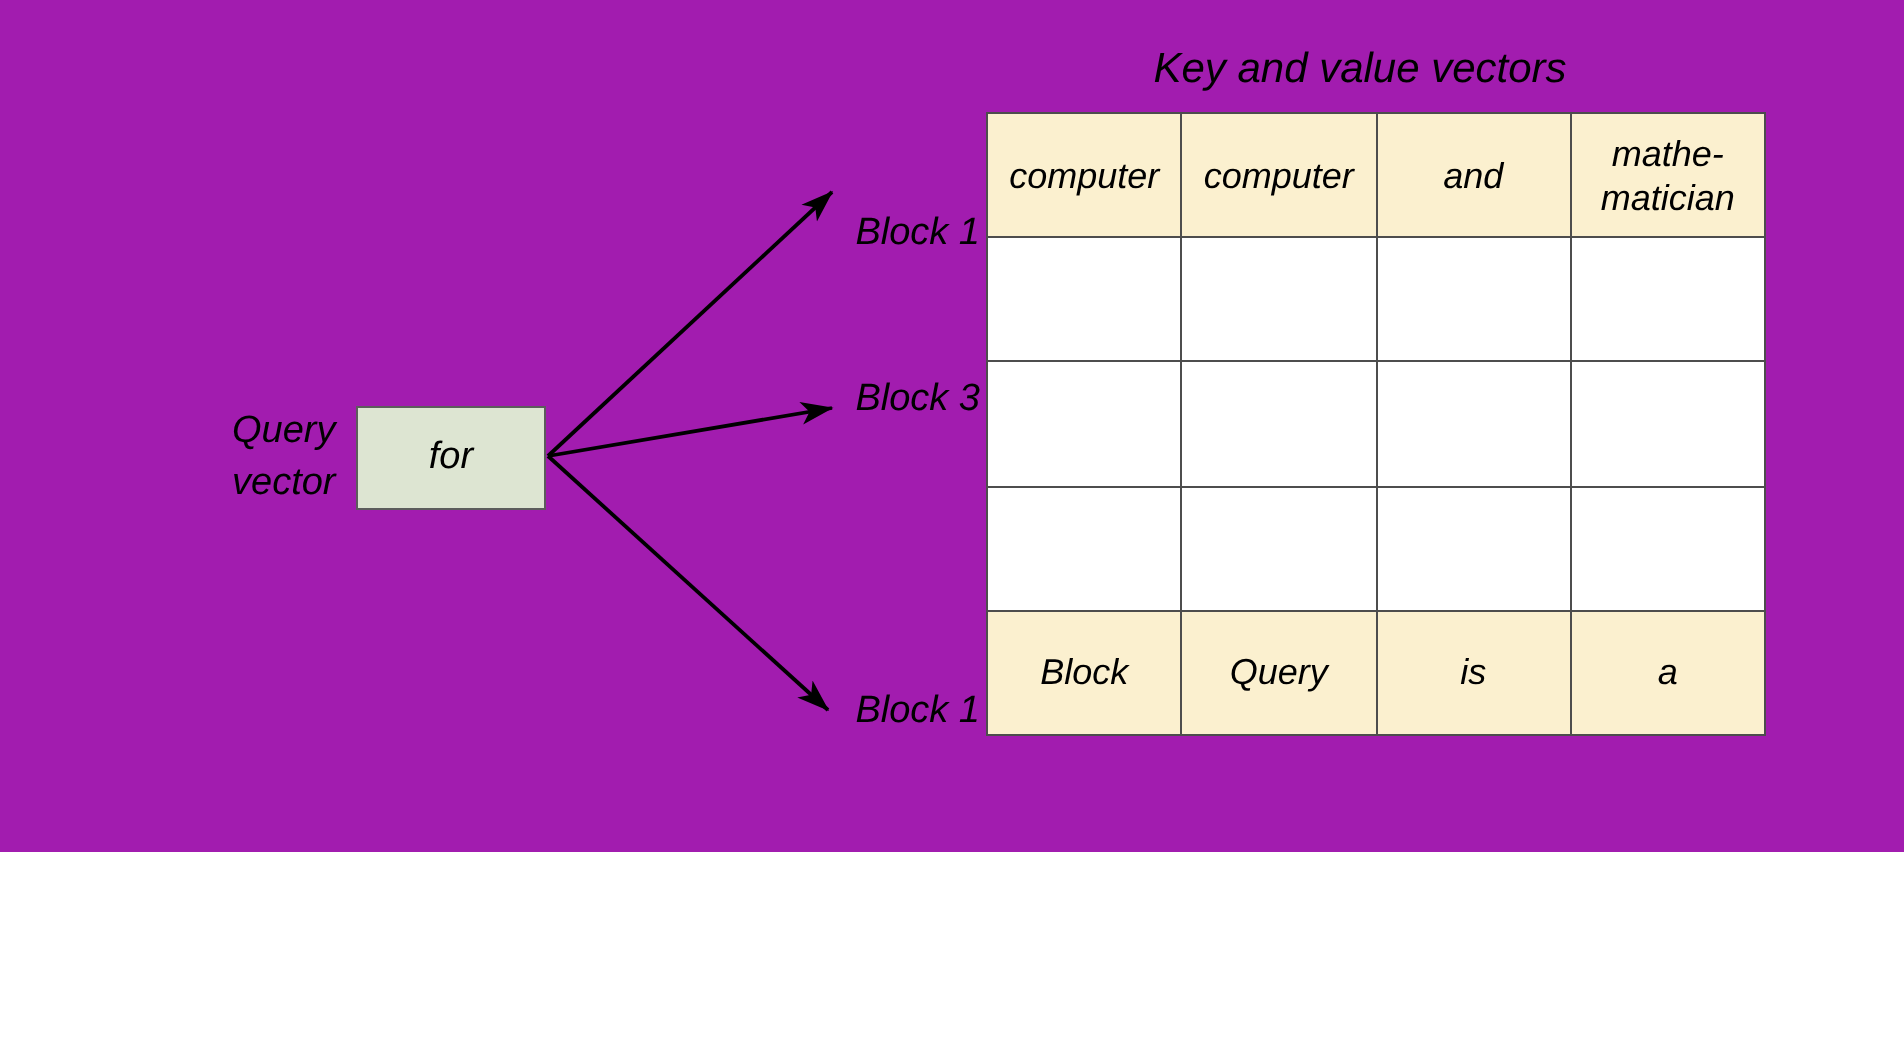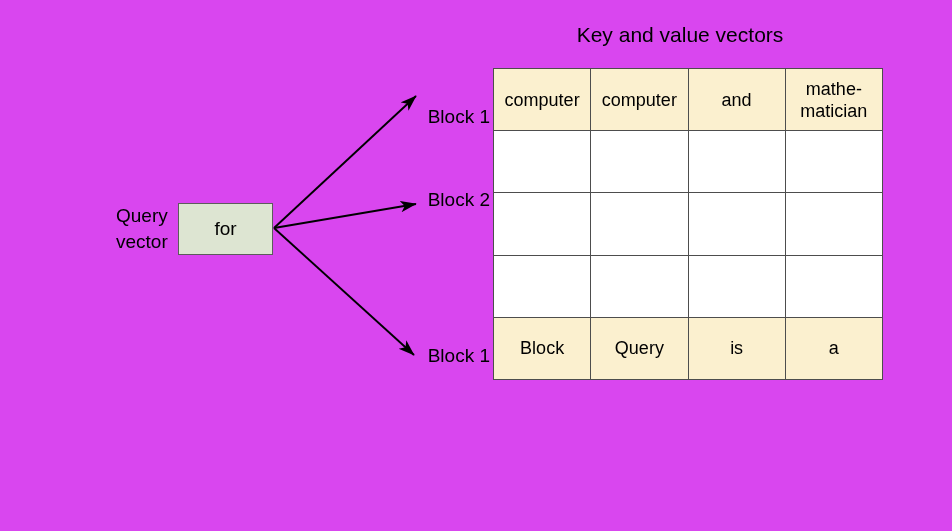--- a/index.html
+++ b/index.html
@@ -7,23 +7,24 @@
     padding: 0;
     background: #ffffff;
   }
   body {
     font-family: "Liberation Sans", sans-serif;
     color: #000000;
   }
   #canvas {
     position: relative;
     width: 952px;
-    height: 531px;
-    background: #d946ef;
+    height: 426px;
+    background: #a21caf;
     overflow: hidden;
+    font-style: italic;
   }
 
   
   #kv-title {
     position: absolute;
     left: 470px;
     top: 22px;
     width: 420px;
     text-align: center;
     font-size: 21px;
@@ -82,21 +83,21 @@
     white-space: nowrap;
   }
   #block-label-0 { left: 408px; top: 345px; }
   #block-label-1 { left: 408px; top: 89px; margin-top: 17px;  }
   #block-label-2 { left: 408px; top: 189px; }
 
   
   #kv-table {
     position: absolute;
     left: 493px;
-    top: 68px;
+    top: 56px;
     width: 369px;
     height: 312px;
     border-collapse: collapse;
     table-layout: fixed;
     padding-left: 27px;
   }
   #kv-table td {
     border: 1.6px solid #4d4d4d;
     width: 92.25px;
     height: 52px;
@@ -135,21 +136,21 @@
       <marker id="ah" markerWidth="10" markerHeight="10" refX="8.2" refY="3.3" orient="auto" markerUnits="strokeWidth">
         <path d="M0,0.3 L8.6,3.3 L0,6.3 L2.2,3.3 z" fill="#000000"></path>
       </marker>
     </defs>
     <line x1="274" y1="228" x2="416" y2="96" stroke="#000000" stroke-width="1.9" marker-end="url(#ah)"></line>
     <line x1="274" y1="228" x2="416" y2="204" stroke="#000000" stroke-width="1.9" marker-end="url(#ah)"></line>
     <line x1="274" y1="228" x2="414" y2="355" stroke="#000000" stroke-width="1.9" marker-end="url(#ah)"></line>
   </svg>
 
   <div class="block-label" id="block-label-1">Block 1</div>
-  <div class="block-label" id="block-label-2">Block 2</div>
+  <div class="block-label" id="block-label-2">Block 3</div>
   <div class="block-label" id="block-label-0">Block 1</div>
 
   <table id="kv-table">
     <tbody>
       <tr>
         <td class="filled"><span>computer</span></td>
         <td class="filled"><span>computer</span></td>
         <td class="filled"><span>and</span></td>
         <td class="filled">
             <span class="cw">mathe-</span>

